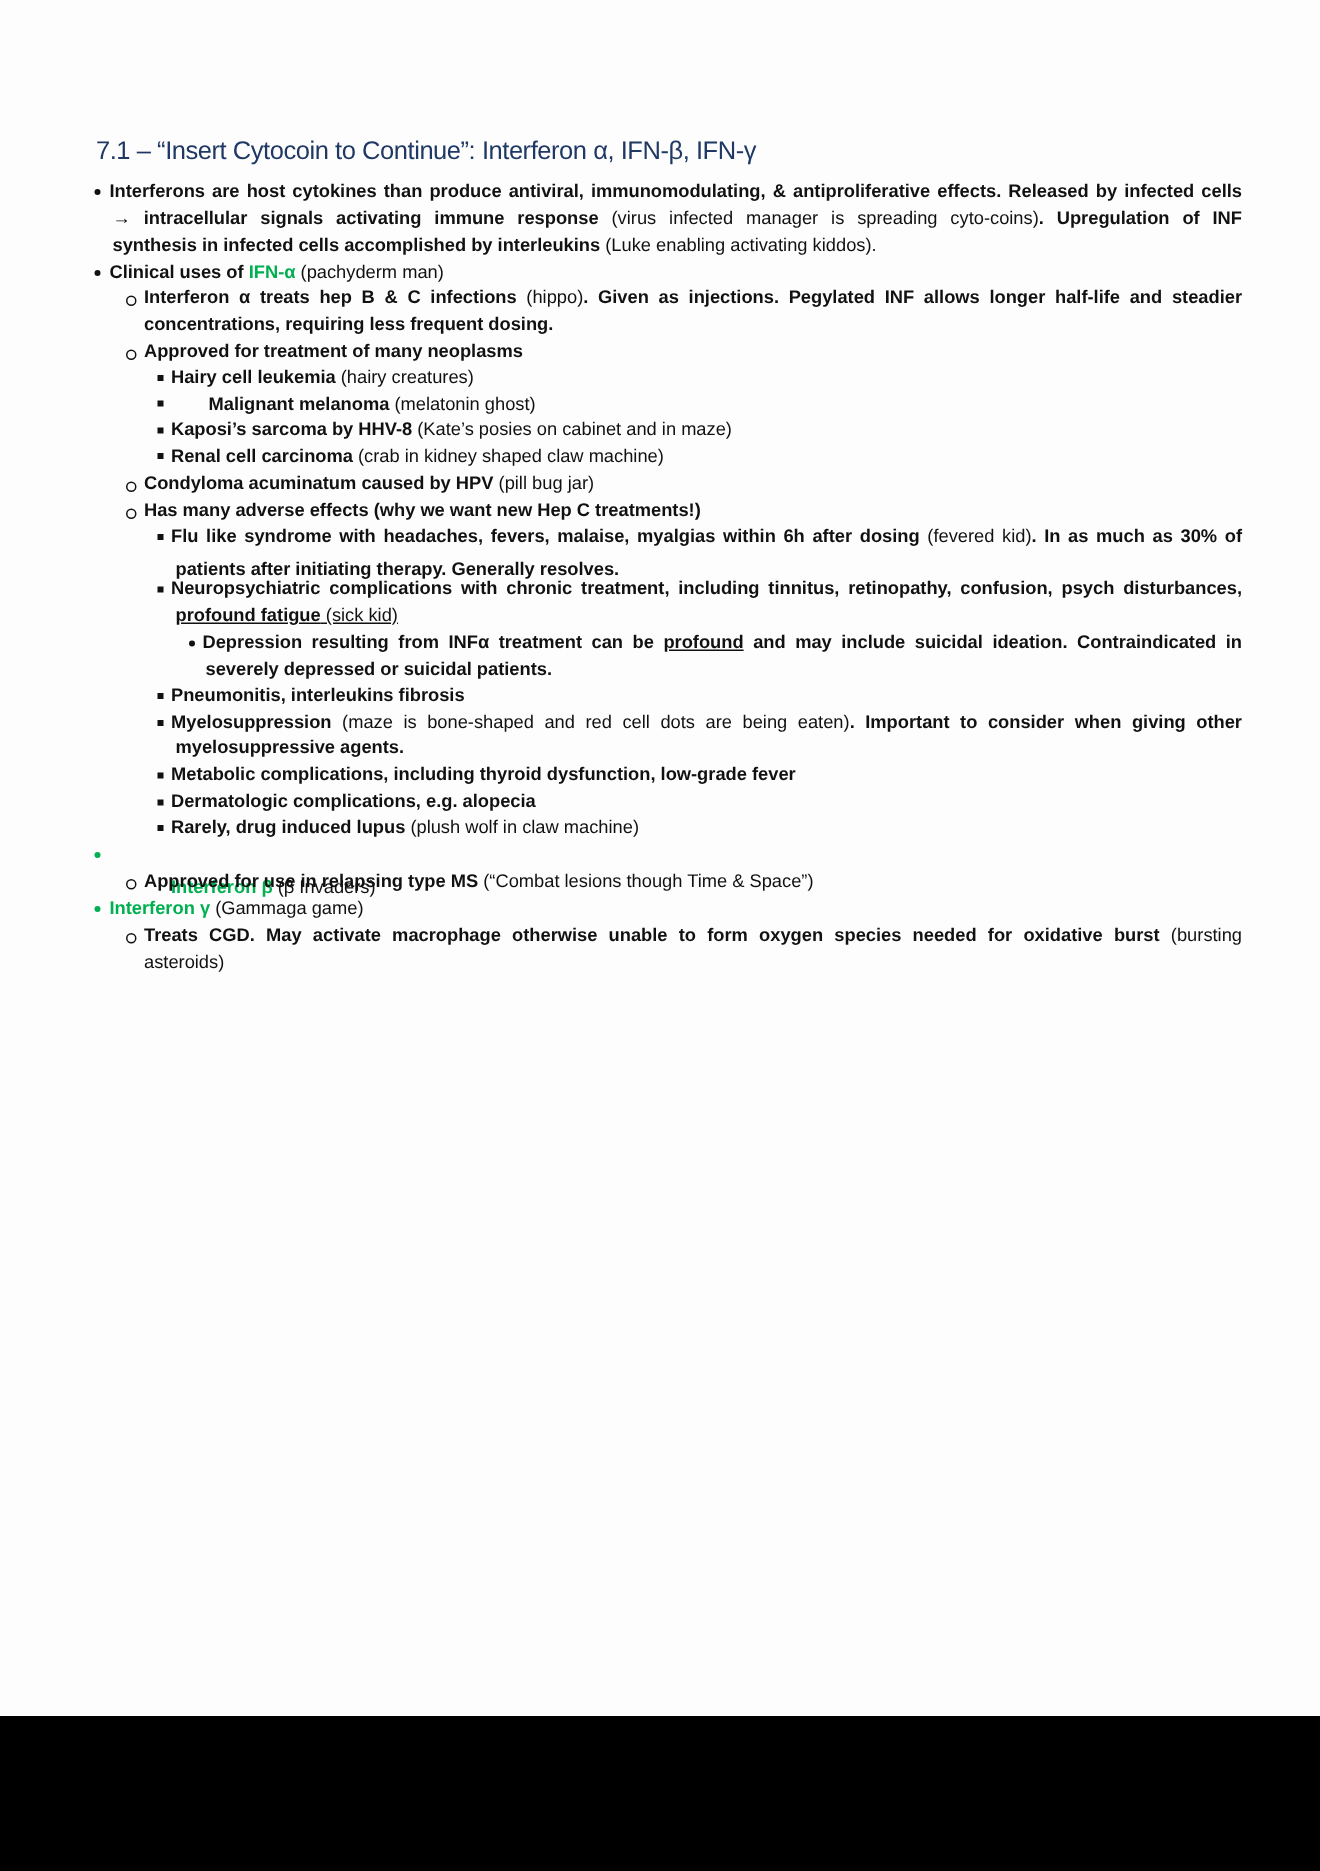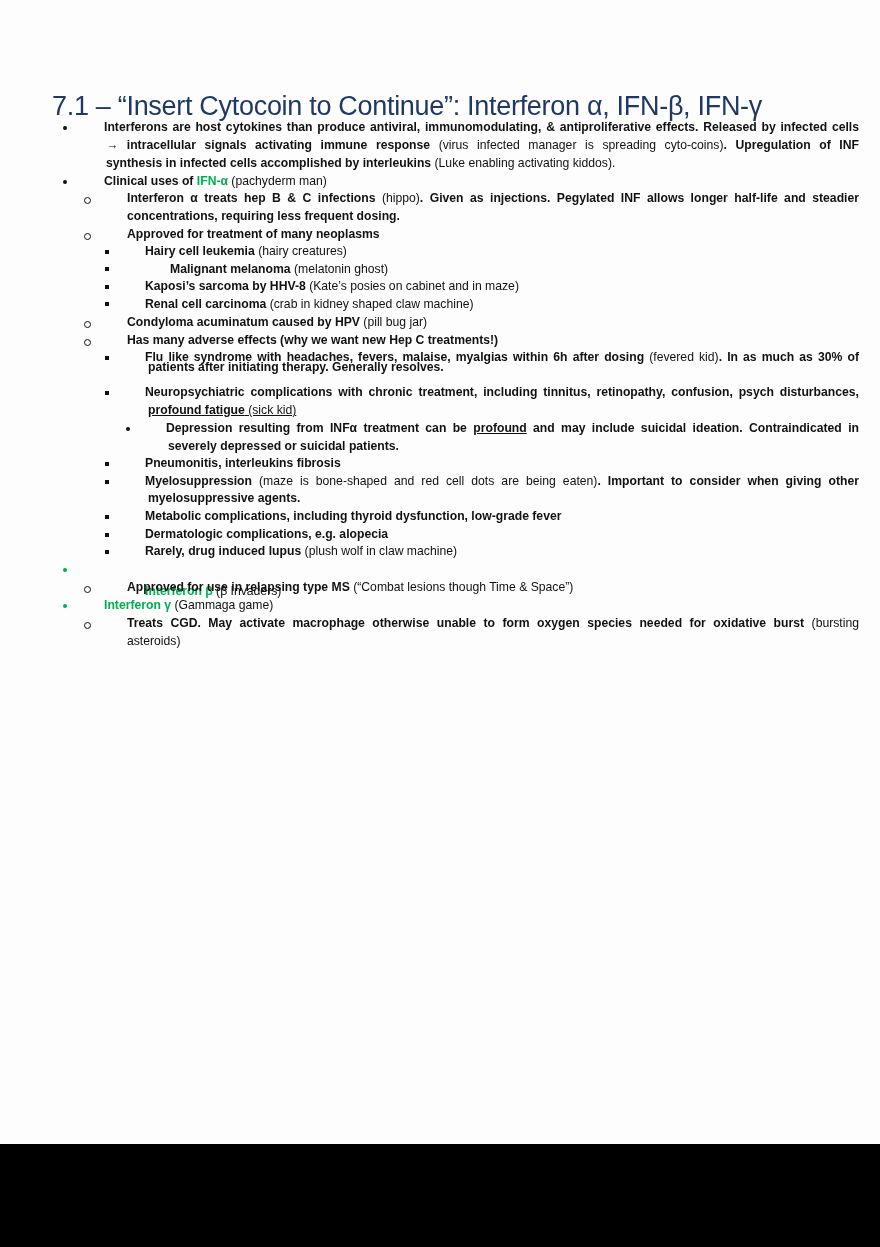--- a/index.html
+++ b/index.html
@@ -1,22 +1,22 @@
 <!DOCTYPE html>
 <html><head>
 <meta charset="utf-8">
 <style>
   html, body { margin:0; padding:0; }
   body { width:880px; height:1247px; background:#000; position:relative; overflow:hidden;
          font-family:"Liberation Sans", sans-serif; }
   .page { position:absolute; left:0; top:0; width:880px; height:1144px; background:#fdfdfd; }
-  .title { position:absolute; left:52px; top:91px; font-size:27px; color:#1f3864; white-space:nowrap;
+  .title { position:absolute; left:64px; top:91px; font-size:17px; color:#1f3864; white-space:nowrap;
            letter-spacing:-0.3px; }
   .content { position:absolute; left:0; top:119px; width:880px; font-size:12.2px; color:#111; line-height:17.7px; }
-  .line { position:absolute; white-space:nowrap;margin-left:31px; }
+  .line { position:absolute; white-space:nowrap; }
   .just { text-align:justify; text-align-last:justify; }
   b { font-weight:bold; }
   .green { color:#00b050; font-weight:bold; }
   .u { text-decoration:underline; }
   .mk { position:absolute; }
   .dot { width:4px; height:4px; border-radius:50%; background:#111; }
   .dotg { background:#00b050; }
   .circ { width:5px; height:5px; border-radius:50%; border:1px solid #111; }
   .sq { width:4px; height:4px; background:#111; }
 </style>
@@ -53,21 +53,21 @@
     <div class="line" style="left:114px;top:177px;"><b>Renal cell carcinoma</b><span> (crab in kidney shaped claw machine)</span></div>
 
     <span class="mk circ" style="left:84px;top:202px;"></span>
     <div class="line" style="left:96px;top:195px;"><b>Condyloma acuminatum caused by HPV</b><span> (pill bug jar)</span></div>
 
     <span class="mk circ" style="left:84px;top:220px;"></span>
     <div class="line" style="left:96px;top:213px;"><b>Has many adverse effects (why we want new Hep C treatments!)</b></div>
 
     <span class="mk sq" style="left:105px;top:237px;"></span>
     <div class="line just" style="left:114px;top:230px;width:714px;"><b>Flu like syndrome with headaches, fevers, malaise, myalgias within 6h after dosing</b><span> (fevered kid)</span><b>. In as much as 30% of</b></div>
-    <div class="line" style="left:117px;top:240px;"><b>patients after initiating therapy. Generally resolves.</b></div>
+    <div class="line" style="left:117px;top:252px;"><b>patients after initiating therapy. Generally resolves.</b></div>
 
     <span class="mk sq" style="left:105px;top:272px;"></span>
     <div class="line just" style="left:114px;top:265px;width:714px;"><b>Neuropsychiatric complications with chronic treatment, including tinnitus, retinopathy, confusion, psych disturbances,</b></div>
     <div class="line" style="left:117px;top:283px;text-decoration:underline;"><b>profound fatigue</b><span> (sick kid)</span></div>
 
     <span class="mk dot" style="left:126px;top:308px;"></span>
     <div class="line just" style="left:135px;top:301px;width:693px;"><b>Depression resulting from INFα treatment can be </b><b class="u">profound</b><b> and may include suicidal ideation. Contraindicated in</b></div>
     <div class="line" style="left:137px;top:319px;"><b>severely depressed or suicidal patients.</b></div>
 
     <span class="mk sq" style="left:105px;top:343px;"></span>

